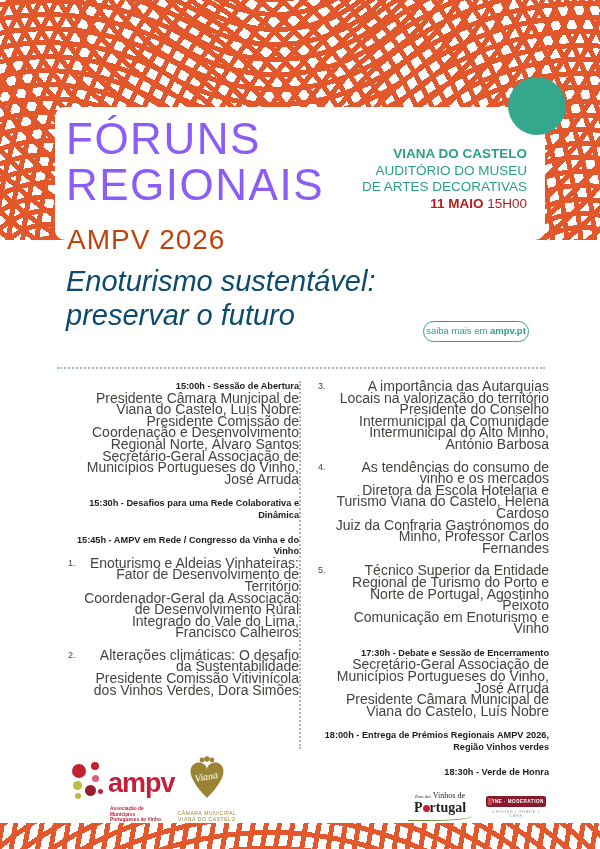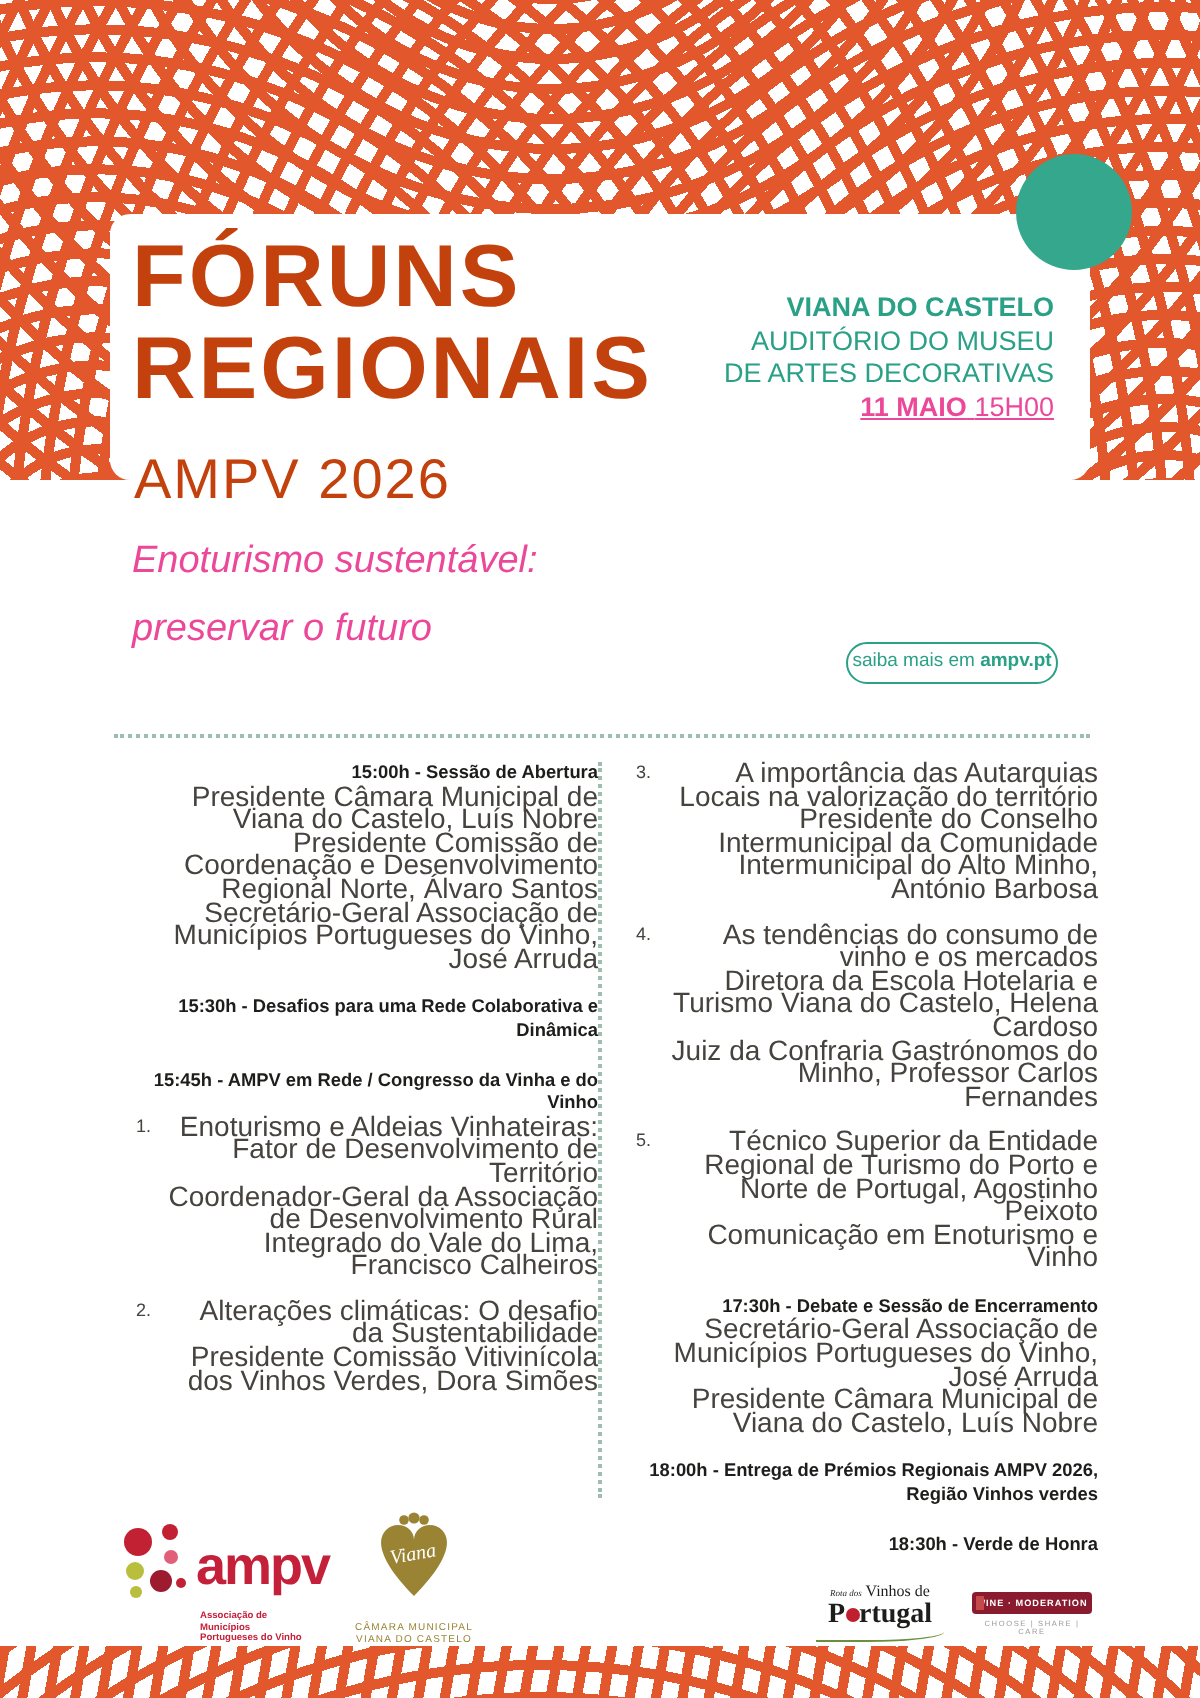--- a/index.html
+++ b/index.html
@@ -29,40 +29,40 @@
     position:absolute; left:55px; top:107px; width:490px; height:133px;
     background:#fff; border-radius:10px;
   }
   .teal-circle {
     position:absolute; left:508px; top:77px; width:58px; height:58px;
     border-radius:50%; background:#34A78D;
   }
   
   .title {
     position:absolute; left:66px; top:116px;
-    font-size:44px; line-height:46px; font-weight:700;
-    letter-spacing:1.5px; color:#c2410c;
+    font-size:44px; line-height:46px; font-weight:400;
+    letter-spacing:1.5px; color:#8b5cf6;
   }
   .title span { display:block; }
   .subtitle {
     position:absolute; left:67px; top:224px;
     font-size:28px; font-weight:400; letter-spacing:1px; color:#c2410c;
   }
   .theme {
     position:absolute; left:66px; top:264px;
-    font-style:italic; font-size:19px; line-height:34px;
-    color:#ec4899; font-weight:400;
+    font-style:italic; font-size:29px; line-height:34px;
+    color:#0c4a6e; font-weight:400;
   }
   .theme span { display:block; }
   .venue {
     position:absolute; right:73px; top:146px; text-align:right;
     font-size:13.5px; line-height:16.5px; color:#2AA187;
   }
   .venue .city { font-weight:bold; }
-  .venue .when { color:#ec4899;text-decoration:underline; }
+  .venue .when { color:#b91c1c; }
   .venue .when .d { font-weight:bold; }
   .cta-pill {
     position:absolute; left:423px; top:321px; width:106px; height:21px;
     border:1.5px solid #2AA187; border-radius:12px;
     color:#2AA187; font-size:9.5px; line-height:18px; text-align:center;
     background:#fff; cursor:pointer;
   }
   .cta-pill b { font-weight:bold;margin-top:41px; }
   
   .hdiv {
@@ -77,21 +77,21 @@
   .col { position:absolute; top:381px; width:231px; }
   .col-left  { left:68px; }
   .col-right { left:318px; }
   .block { margin-bottom:13px;text-align:right; }
   .bh { font-size:9.2px; font-weight:bold; color:#1D1D1B; line-height:11.6px; }
   .bl { font-size:14px; color:#46433F; line-height:11.6px; }
   .li { position:relative; padding-left:13px; margin-top:0; margin-bottom:11px; }
   .li:last-child { margin-bottom:0; }
   .li .num { position:absolute; left:0; top:0; font-size:9px; color:#46433F; line-height:11.6px; }
   
-  .ampv-logo { position:absolute; left:62px; top:762px; width:95px; height:58px; }
+  .ampv-logo { position:absolute; left:72px; top:762px; width:95px; height:58px; }
   .ampv-dots { position:absolute; left:0; top:0; width:36px; height:46px; }
   .dot { position:absolute; border-radius:50%; }
   .ampv-word {
     position:absolute; left:36px; top:6px; font-size:27px; font-weight:800;
     letter-spacing:-1px; color:#C4203A;
   }
   .ampv-cap {
     position:absolute; left:38px; top:44px; font-size:4.8px; line-height:5.6px;
     font-weight:bold; color:#C4203A;
   }

